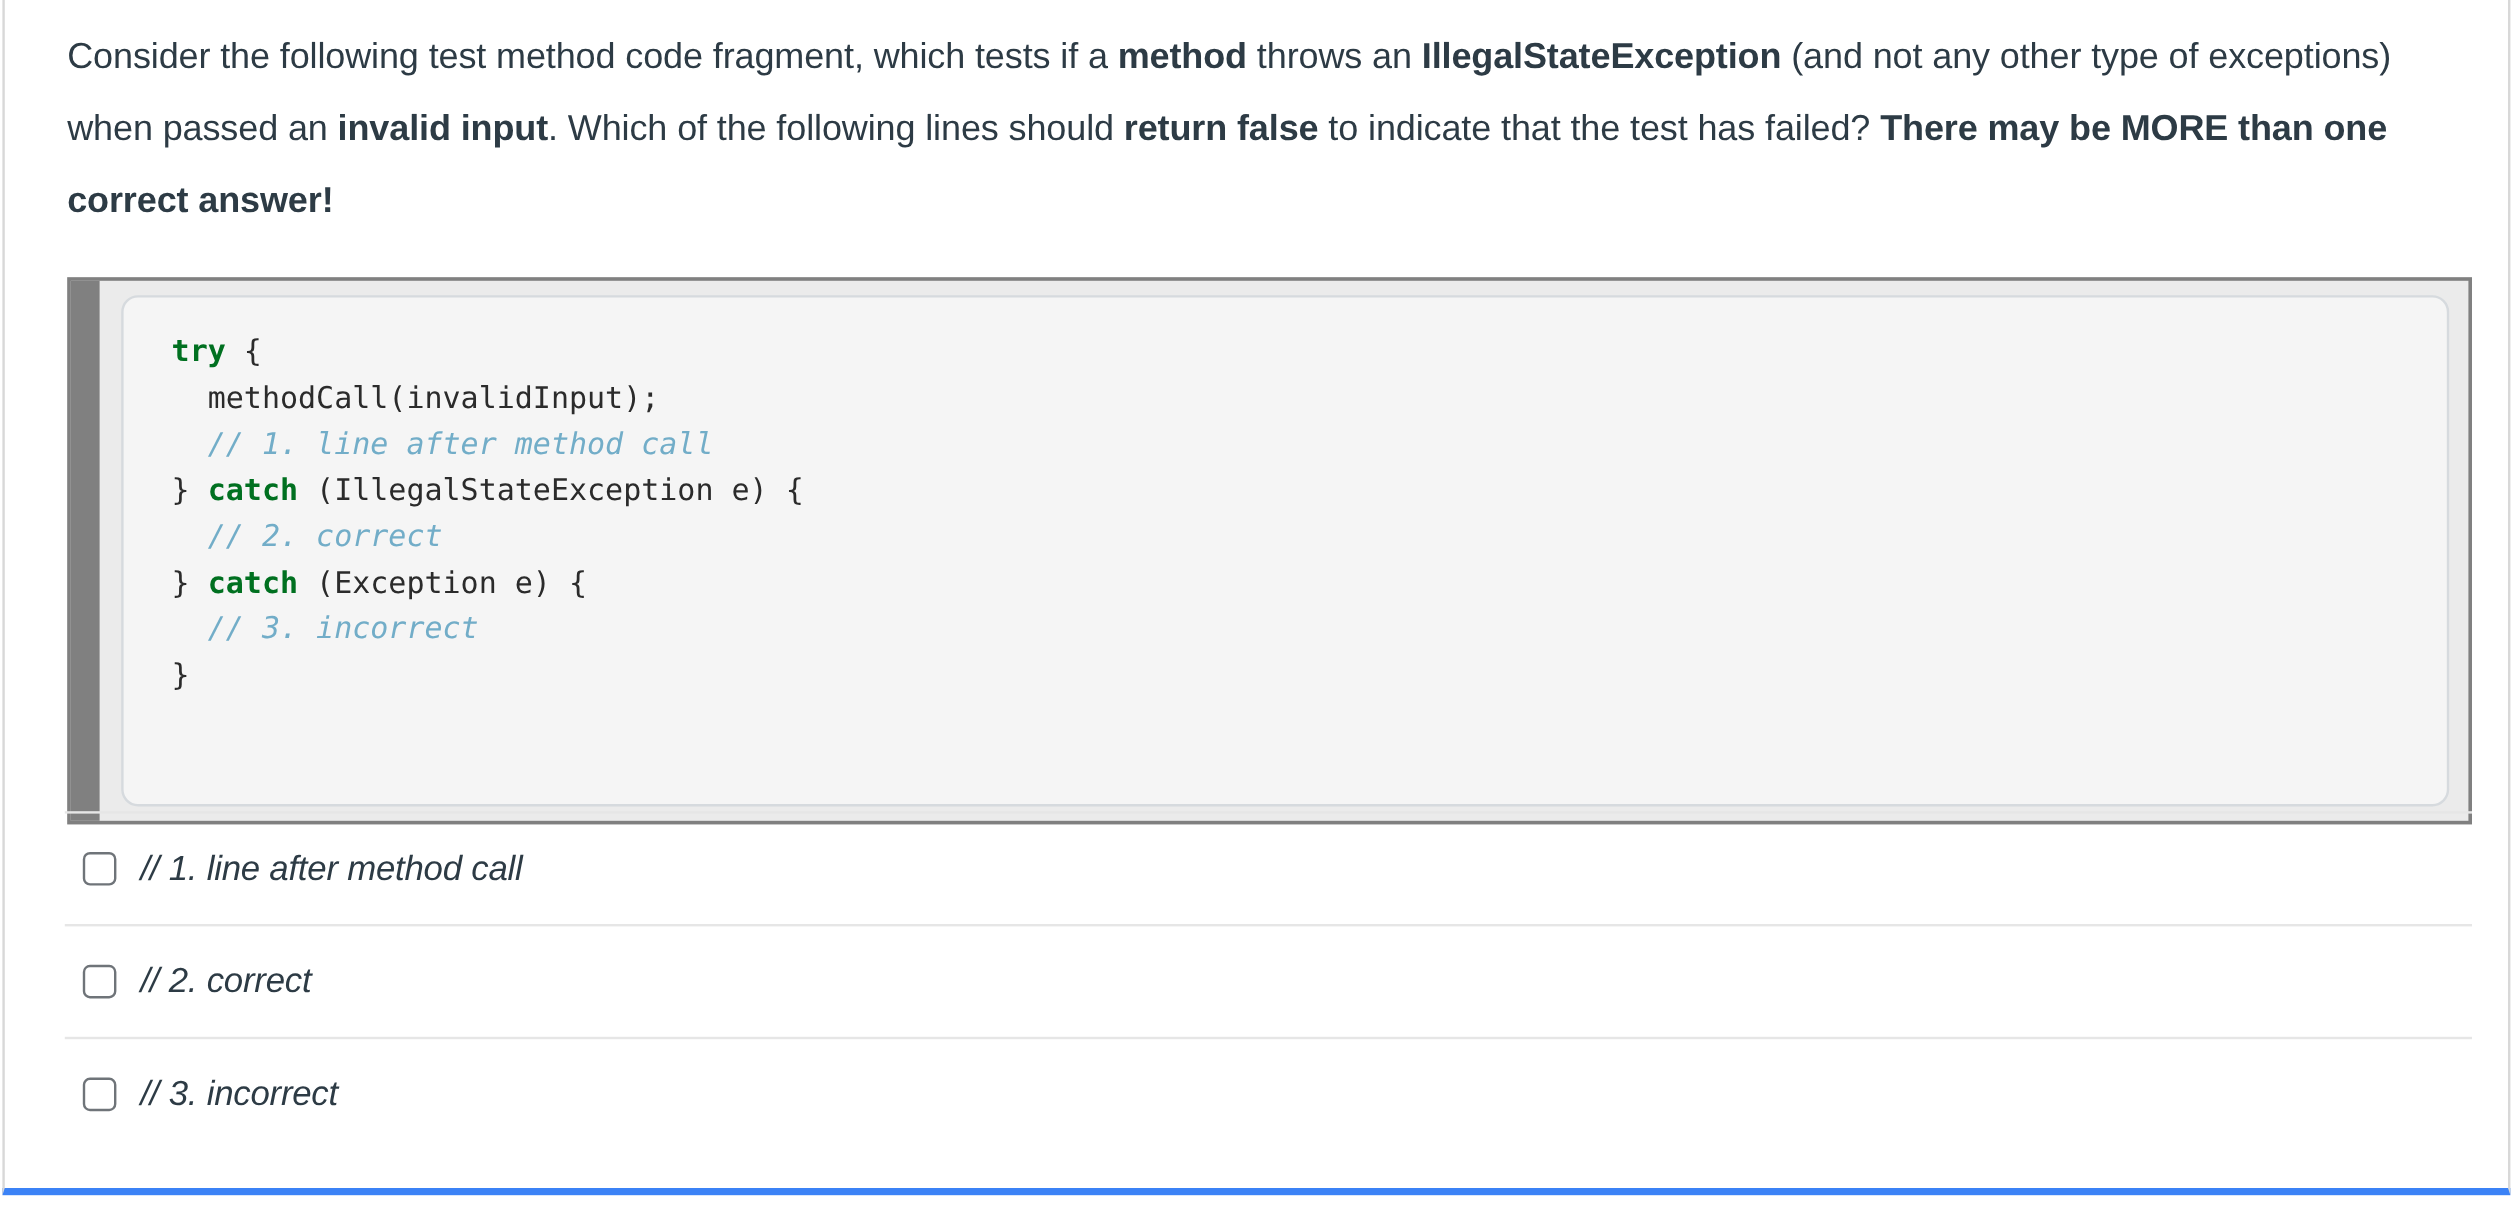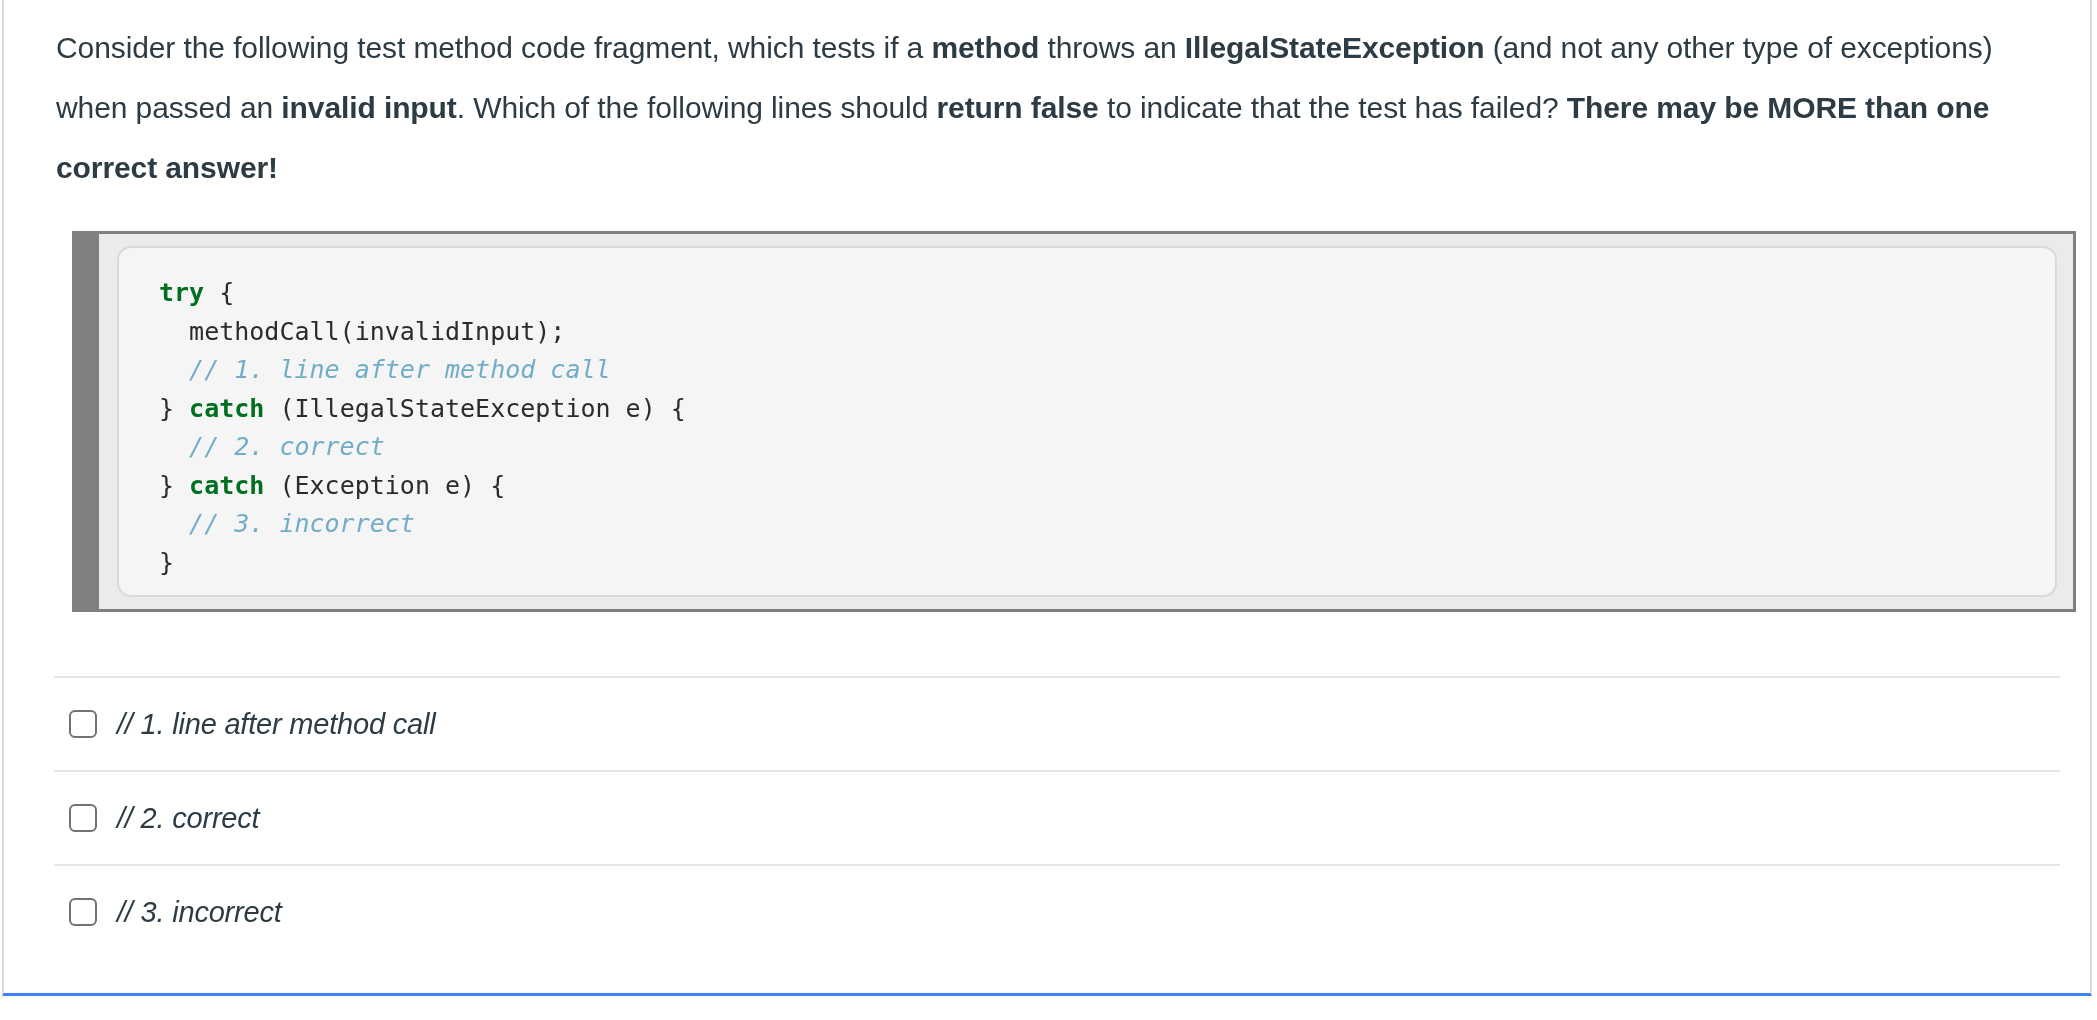--- a/index.html
+++ b/index.html
@@ -17,21 +17,21 @@
   
   .question-card {
     position: absolute;
     left: 2px;
     top: 0px;
     width: 2090px;
     height: 996px;
     background: #ffffff;
     border-left: 2px solid #d8d8d8;
     border-right: 2px solid #d8d8d8;
-    border-bottom: 3px solid #3b82f6;
+    border-bottom: 6px solid #3b82f6;
     box-sizing: border-box;
   }
 
   
   .question-text {
     position: absolute;
     left: 52px;
     top: 18px;
     width: 2004px;
     color: #2d3b45;
@@ -40,24 +40,24 @@
     letter-spacing: -0.1px;
     font-weight: 400;
   }
   .question-text b {
     font-weight: 700;
   }
 
   
   .code-wrap {
     position: absolute;
-    left: 68px;
+    left: 52px;
     top: 231px;
     width: 2004px;
-    height: 381px;
+    height: 456px;
     box-sizing: border-box;
     background: #ebebeb;
     border: 3px solid #808080;
     display: flex;
   }
   .code-gutter-bar {
     width: 24px;
     flex: 0 0 24px;
     background: #808080;
   }

